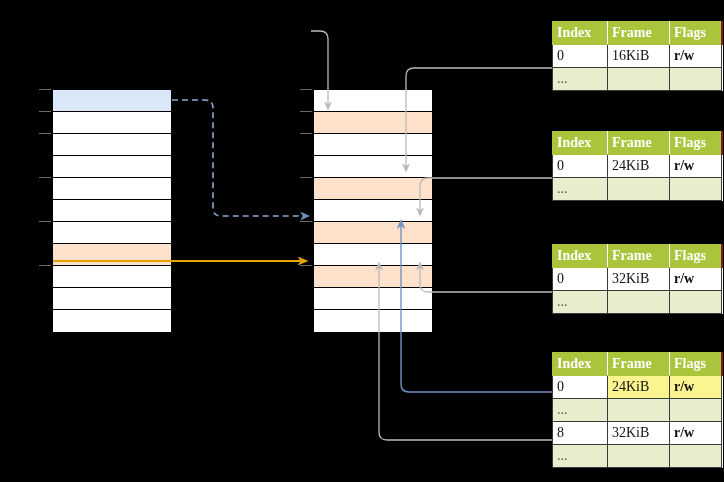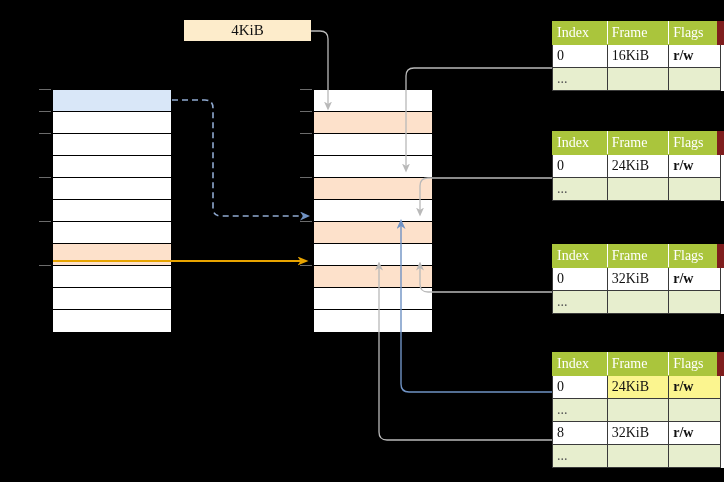--- a/index.html
+++ b/index.html
@@ -23,37 +23,34 @@
   
   .label-box{position:absolute;background:#fdeccb;display:flex;align-items:center;
              justify-content:center;font-size:15px;color:#111;}
 
   
   .ptable{position:absolute;border-collapse:collapse;background:#fff;
           border:1px solid #8aa82e;}
   .ptable td,.ptable th{border:1px solid #3a3a3a;padding:1px 4px;font-size:14px;
           height:23px;box-sizing:border-box;color:#111;text-align:left;
           font-family:"Liberation Serif","DejaVu Serif",serif;}
-  .ptable th{background:#aac53c;color:#fff;font-weight:normal;border:1px solid #aac53c;
+  .ptable th{background:#aac53c;color:#fff;font-weight:bold;border:1px solid #aac53c;
              border-right:1px solid #fff;}
-  .ptable th:last-child{border-right:7px solid #7f1d1d;}
+  .ptable th:last-child{border-right:2px solid #7f1d1d;}
   .ptable tr.alt td{background:#e7eece;color:#555;}
   .ptable td.hl{background:#fbf58f;}
   .c-index{width:55px;}
   .c-frame{width:62px;}
   .c-flags{width:52px;font-weight:bold;}
 </style>
 </head>
 <body>
 
 <div class="stage">
 
-  <div class="label-box" style="left:184px;top:20px;width:127px;height:21px;">
-    <span>4KiB</span>
-  </div>
 
   <div class="col" id="left-col" style="left:52px;top:89px;width:120px;height:242px;">
       <div class="cell blue" style="height: 22px;"></div>
       <div class="cell " style="height: 22px;"></div>
       <div class="cell " style="height: 22px;"></div>
       <div class="cell " style="height: 22px;"></div>
       <div class="cell " style="height: 22px;"></div>
       <div class="cell " style="height: 22px;"></div>
       <div class="cell " style="height: 22px;"></div>
       <div class="cell peach" style="height: 22px;"></div>

